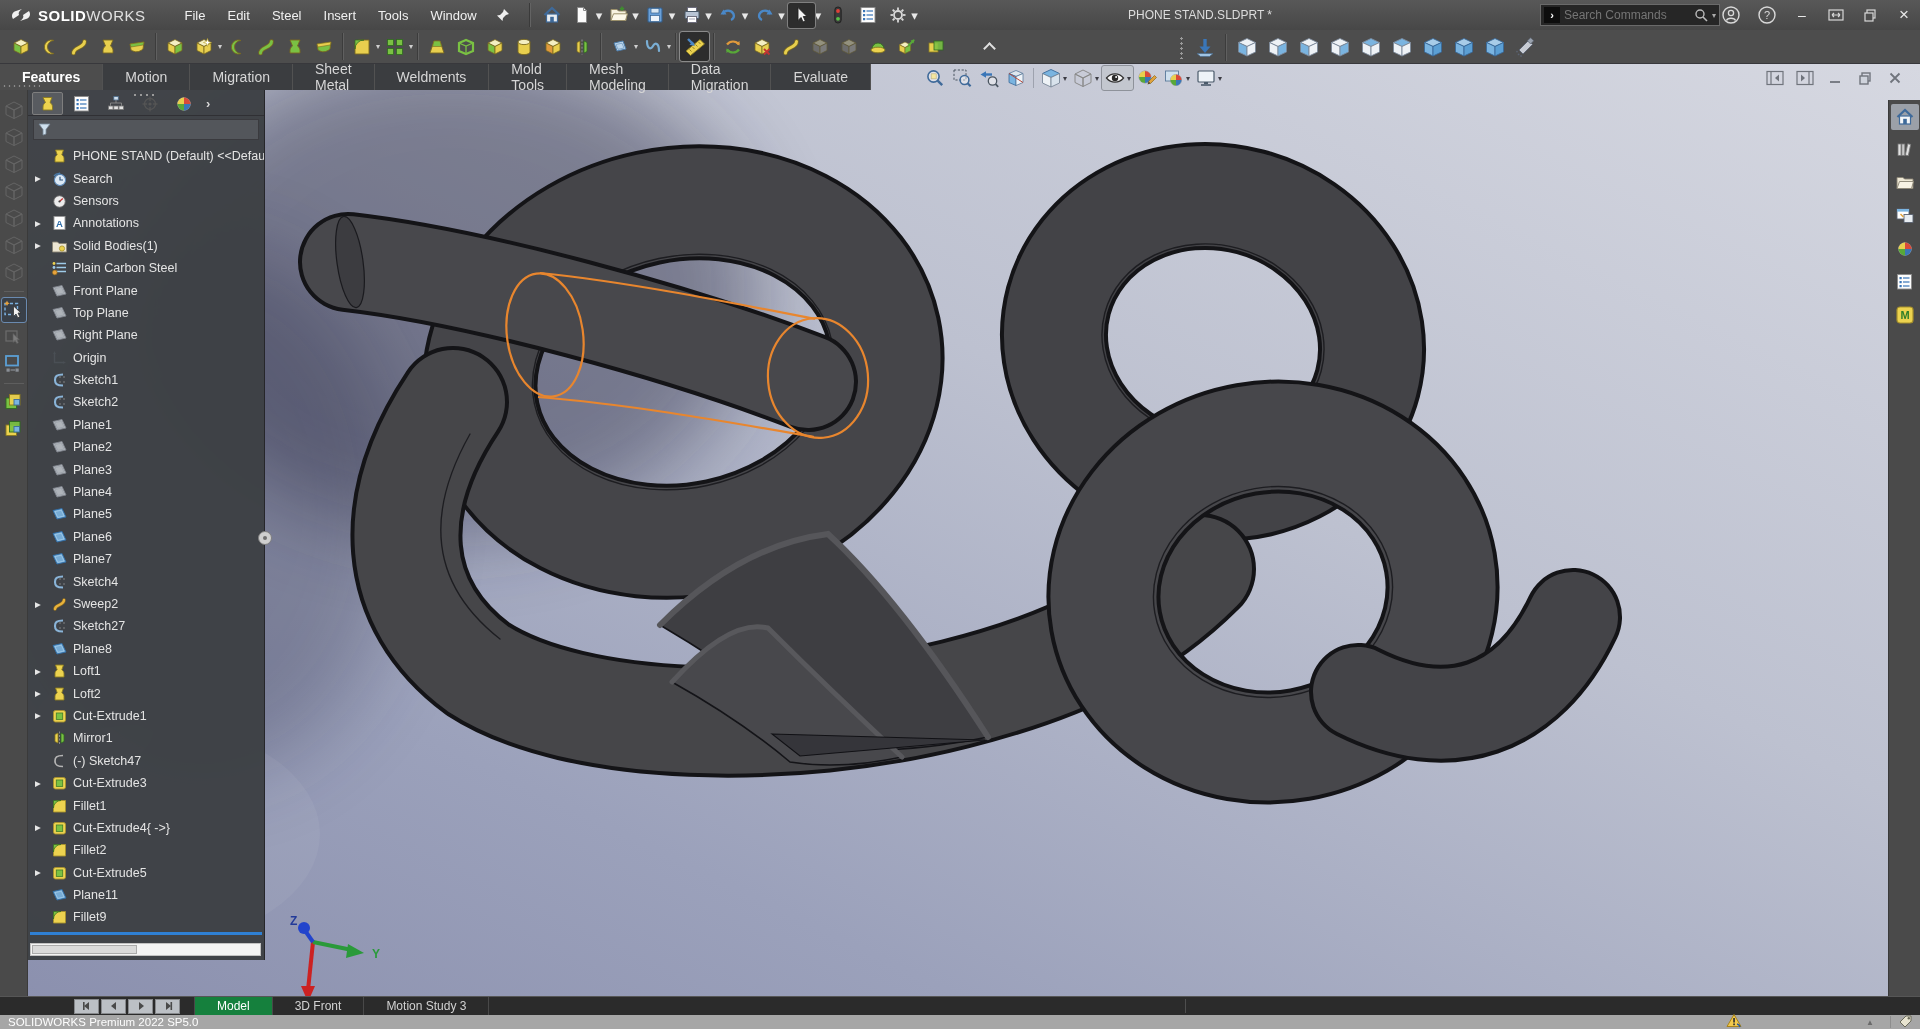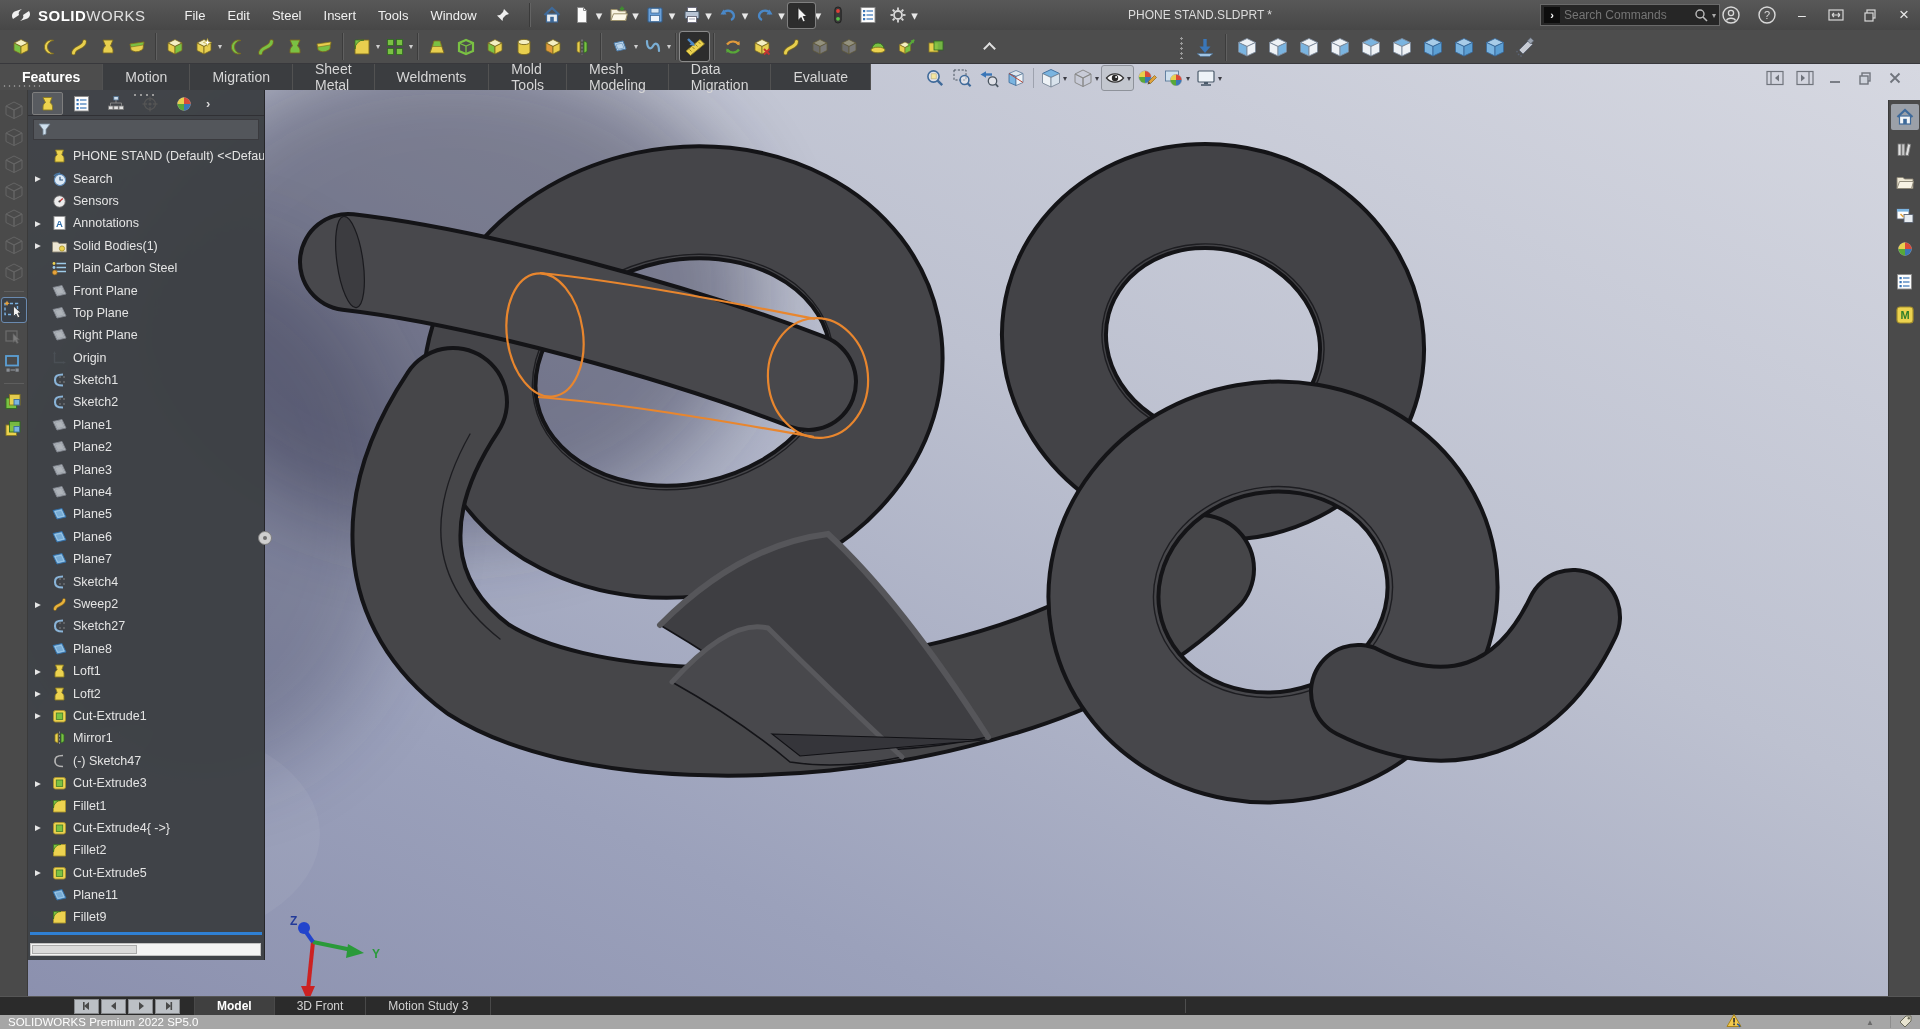--- a/index.html
+++ b/index.html
@@ -77,21 +77,21 @@
 #splitter-handle i{width:4px;height:4px;border-radius:50%;background:#6e6e6e}
 
 #task-pane{position:absolute;right:0;top:36px;bottom:0;width:32px;background:#4a4a4a;border-left:1px solid #3a3a3a;display:flex;flex-direction:column;align-items:center;padding-top:4px;gap:7px}
 .tp{width:28px;height:26px;display:flex;align-items:center;justify-content:center;border-radius:2px}
 .tp.active{background:#9ba0a8}
 
 #bottom-bar{height:19px;background:#2b2b2b;border-top:1px solid #565656;display:flex;align-items:stretch;position:relative}
 #bb-nav{display:flex;align-items:center;gap:2px;margin-left:74px;margin-right:14px}
 .nav-btn{width:25px;height:15px;background:#bcc0c5;border:1px solid #87898c;display:flex;align-items:center;justify-content:center}
 .btab{display:flex;align-items:center;padding:0 22px;font-size:12px;color:#d2d2d2;border-right:1px solid #494949;cursor:default}
-.btab.active{background:#404040;color:#fff;font-weight:bold;border-left:1px solid #494949}
+.btab.active{background:#15803d;color:#fff;font-weight:normal;border-left:1px solid #494949}
 #bb-sep{position:absolute;left:1185px;top:2px;bottom:2px;width:1px;background:#4e4e4e}
 #status-bar{height:14px;background:#a6a6a6;display:flex;align-items:center;padding:0 8px;font-size:11.5px;color:#fdfdfd;position:relative}
 #status-units{position:absolute;left:1928px;color:#f4f4f4}
 #units-caret{position:absolute;left:1866px;width:10px;color:#6a6a6a;font-size:8px}
 #status-warn{position:absolute;left:1726px;top:-2px}
 #status-tag{position:absolute;left:1898px;top:-1px}
 #status-vsep{position:absolute;left:1890px;top:1px;bottom:1px;width:1px;background:#8e8e8e}
 </style>
 </head>
 <body>

